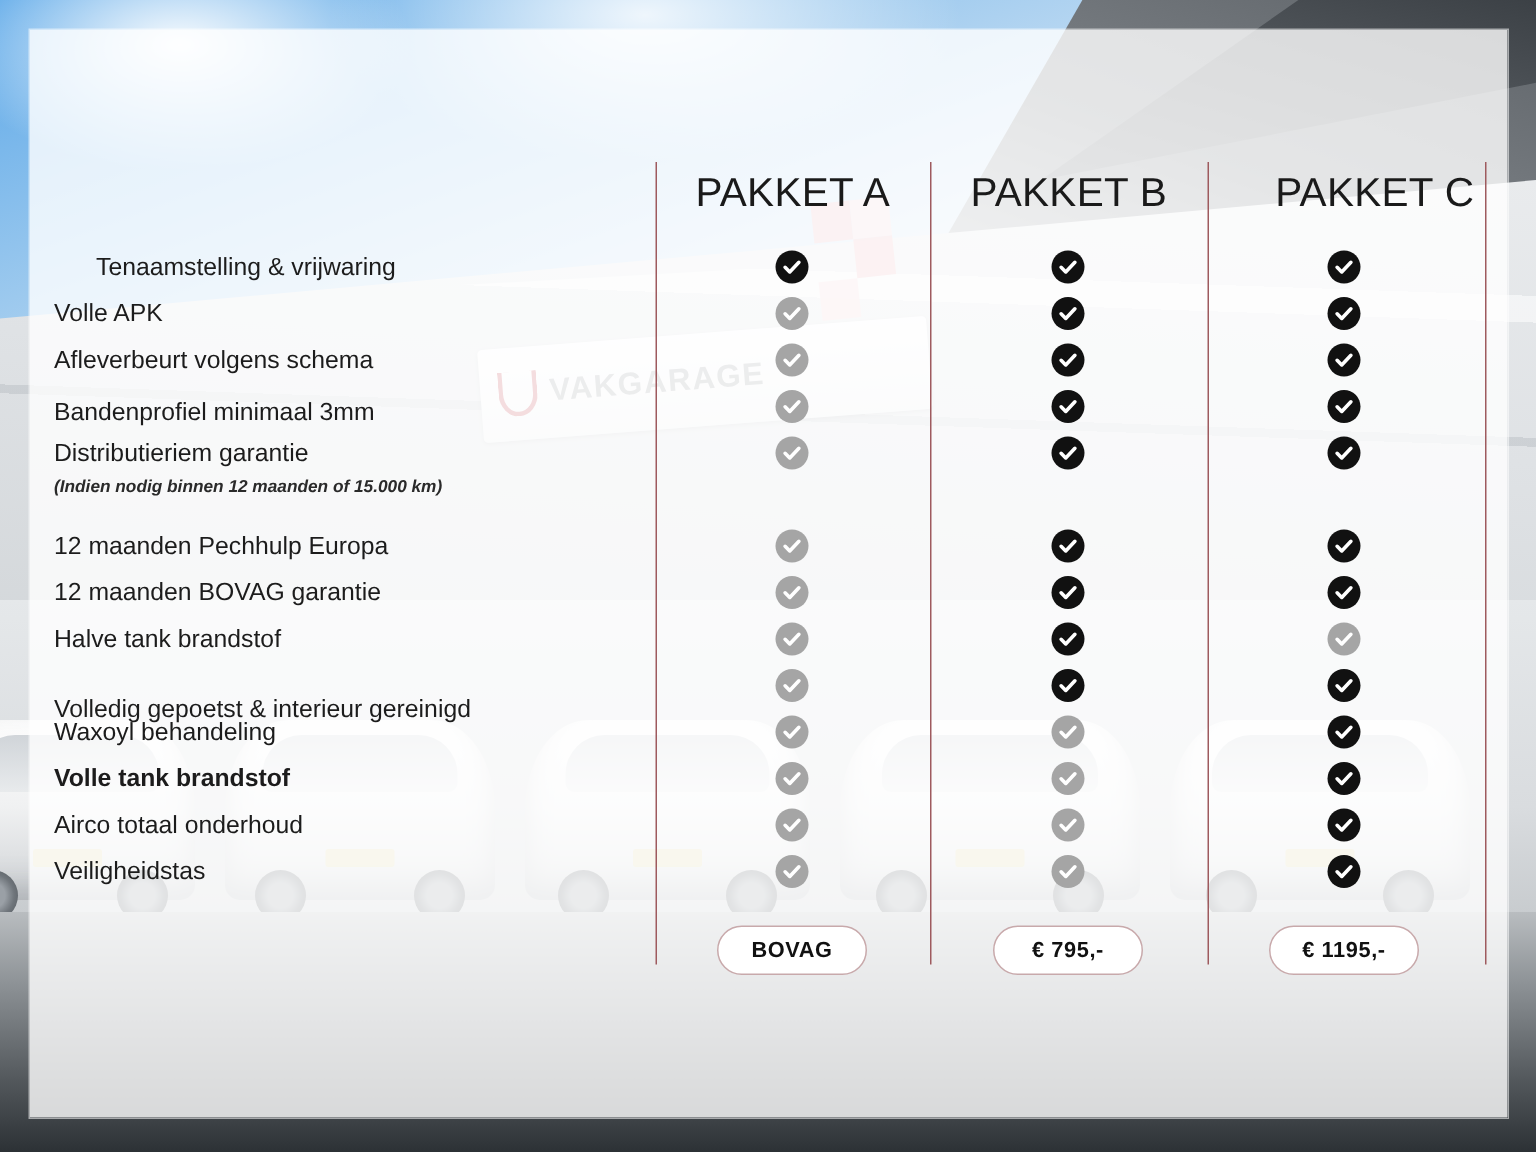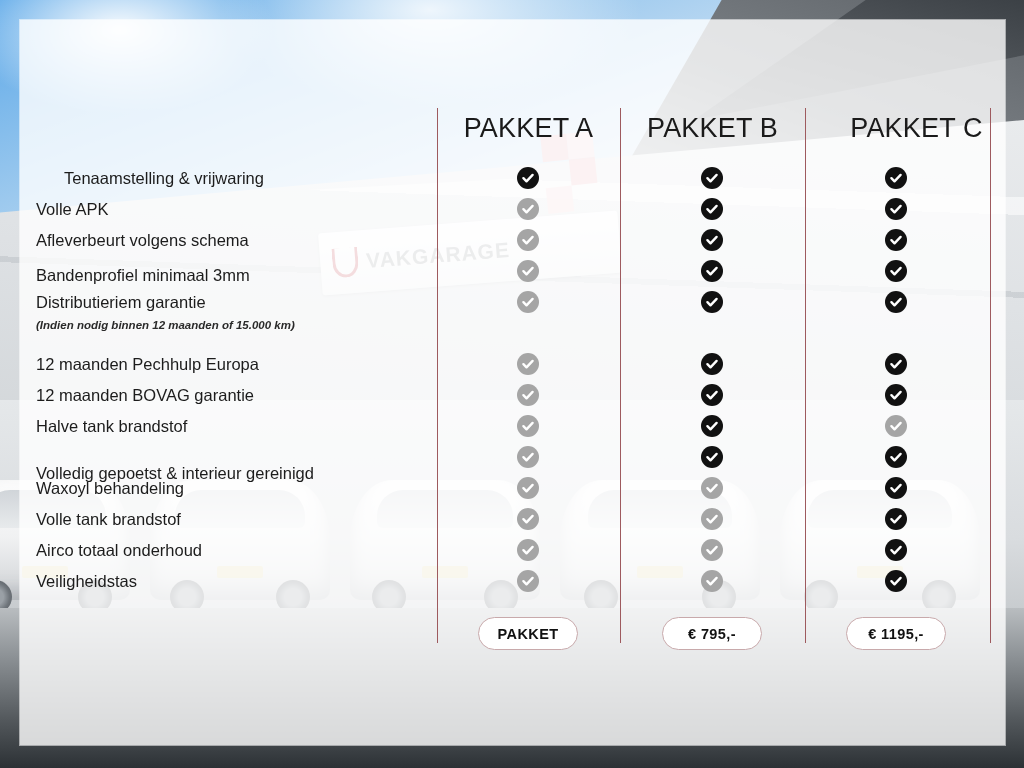--- a/index.html
+++ b/index.html
@@ -442,21 +442,21 @@
       <div class="check off" style="left: 701px; top: 477px;">
         <svg width="14" height="14" viewBox="0 0 14 14">
           <path d="M2.4 7.2 L5.5 10.3 L11.6 3.9" fill="none" stroke="#ffffff" stroke-width="2.4" stroke-linecap="round" stroke-linejoin="round"></path>
         </svg>
       </div>
       <div class="check on" style="left: 885px; top: 477px;">
         <svg width="14" height="14" viewBox="0 0 14 14">
           <path d="M2.4 7.2 L5.5 10.3 L11.6 3.9" fill="none" stroke="#ffffff" stroke-width="2.4" stroke-linecap="round" stroke-linejoin="round"></path>
         </svg>
       </div>
-      <div class="feature-label" style="top: 511px;">Volle tank brandstof</div>
+      <div class="feature-label" style="top: 511px; font-weight: bold;">Volle tank brandstof</div>
       <div class="check off" style="left: 517px; top: 508px;">
         <svg width="14" height="14" viewBox="0 0 14 14">
           <path d="M2.4 7.2 L5.5 10.3 L11.6 3.9" fill="none" stroke="#ffffff" stroke-width="2.4" stroke-linecap="round" stroke-linejoin="round"></path>
         </svg>
       </div>
       <div class="check off" style="left: 701px; top: 508px;">
         <svg width="14" height="14" viewBox="0 0 14 14">
           <path d="M2.4 7.2 L5.5 10.3 L11.6 3.9" fill="none" stroke="#ffffff" stroke-width="2.4" stroke-linecap="round" stroke-linejoin="round"></path>
         </svg>
       </div>
@@ -492,17 +492,17 @@
           <path d="M2.4 7.2 L5.5 10.3 L11.6 3.9" fill="none" stroke="#ffffff" stroke-width="2.4" stroke-linecap="round" stroke-linejoin="round"></path>
         </svg>
       </div>
       <div class="check on" style="left: 885px; top: 570px;">
         <svg width="14" height="14" viewBox="0 0 14 14">
           <path d="M2.4 7.2 L5.5 10.3 L11.6 3.9" fill="none" stroke="#ffffff" stroke-width="2.4" stroke-linecap="round" stroke-linejoin="round"></path>
         </svg>
       </div>
     </div>
   <div id="prices">
-      <div class="price-pill" style="width: 100px; left: 478px;">PAKKET</div>
+      <div class="price-pill" style="width: 100px; left: 478px;">BOVAG</div>
       <div class="price-pill" style="width: 100px; left: 662px;">€ 795,-</div>
       <div class="price-pill" style="width: 100px; left: 846px; text-align: right;">€ 1195,-</div>
     </div>
 </div>
 
 </body></html>

